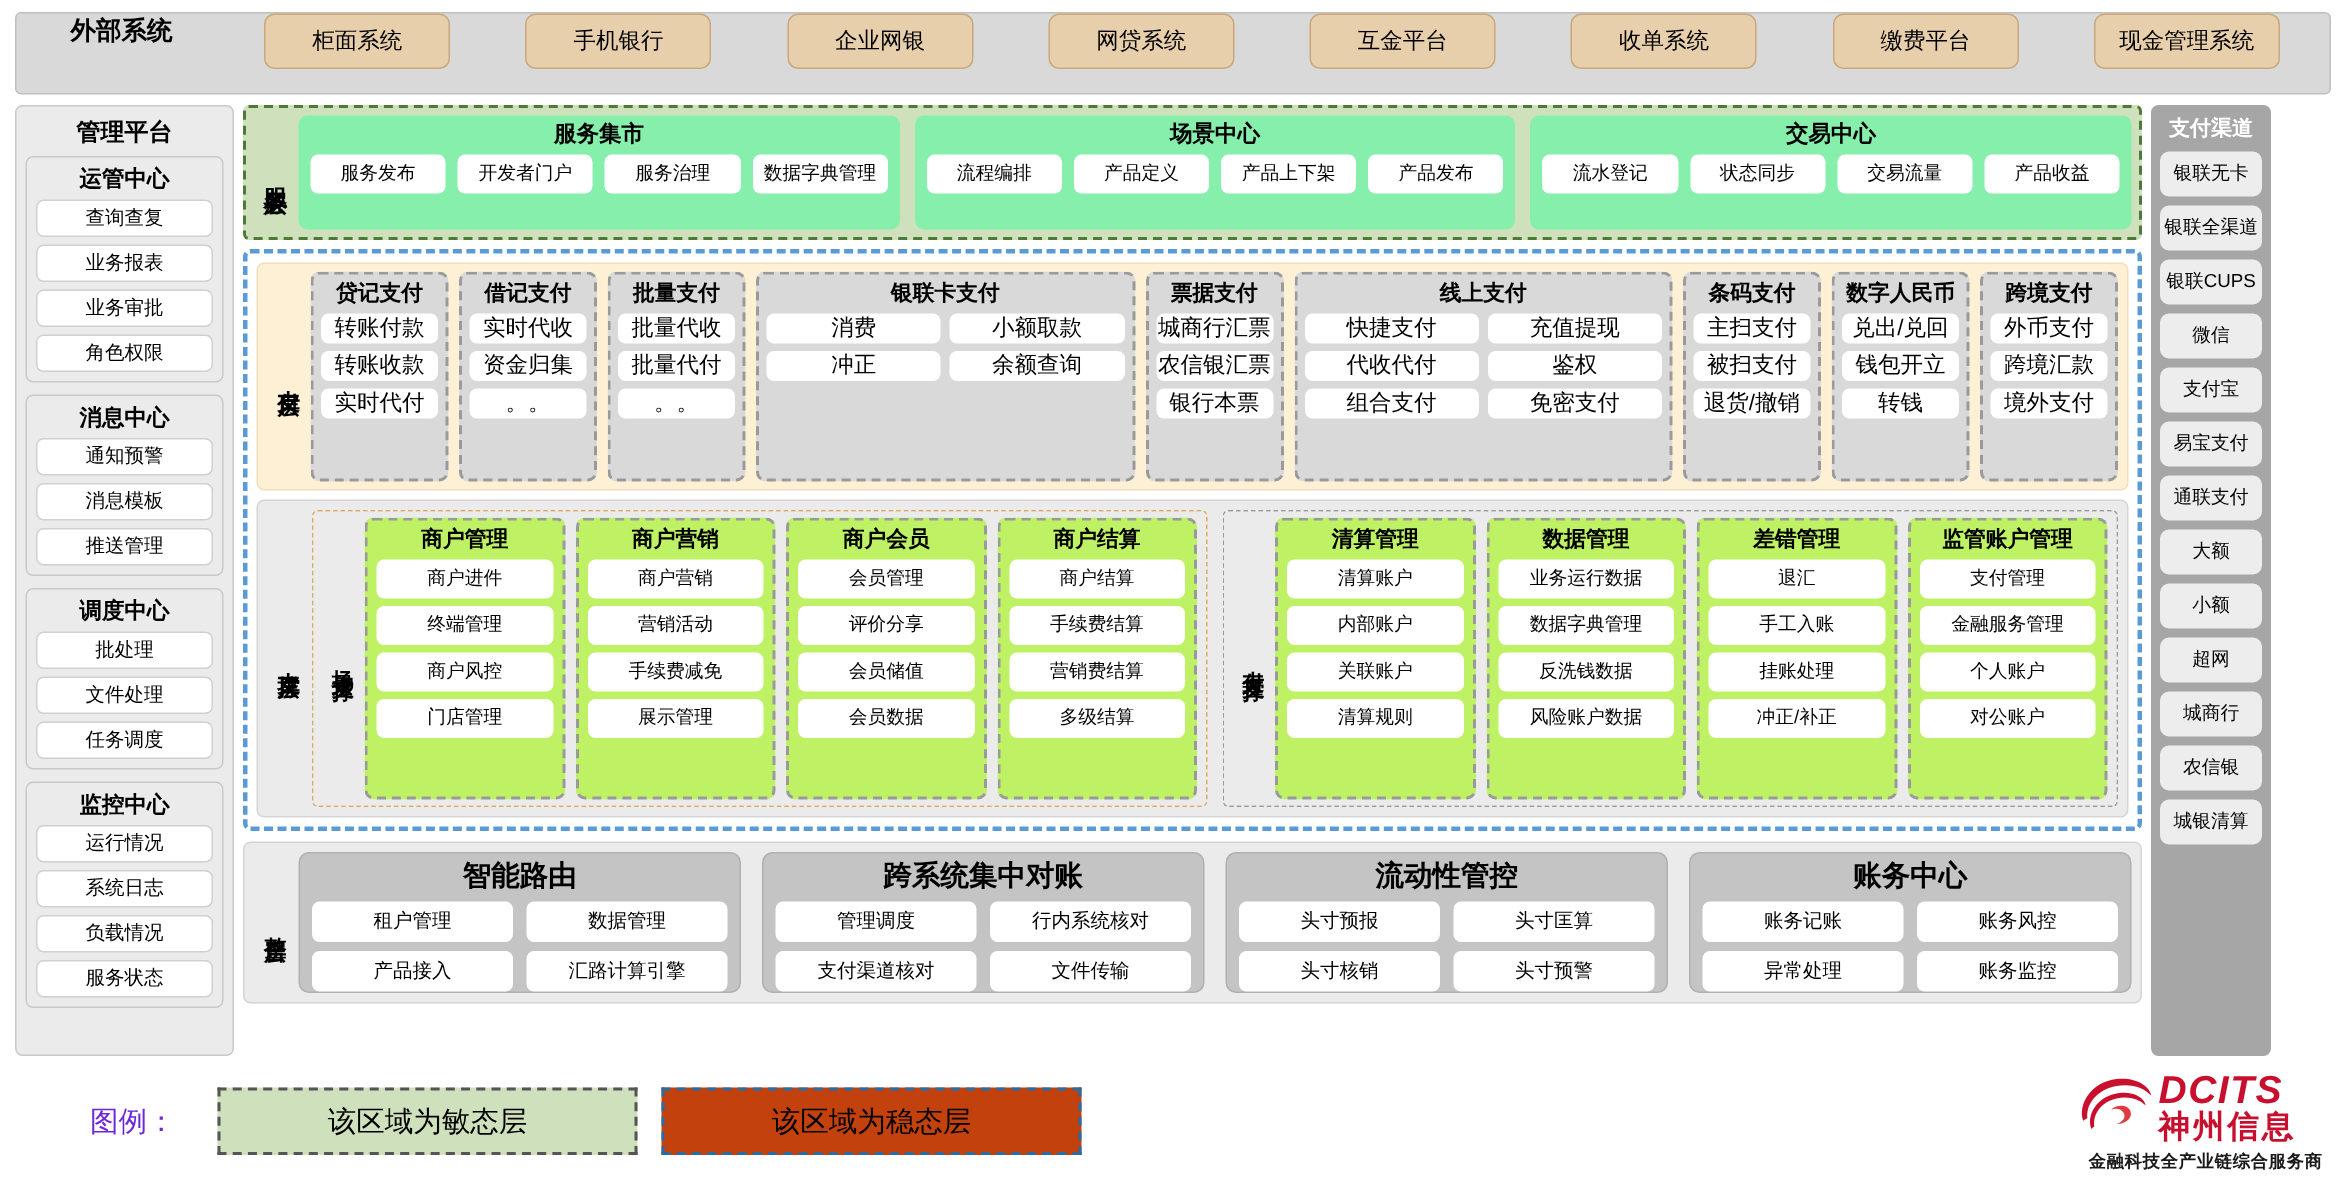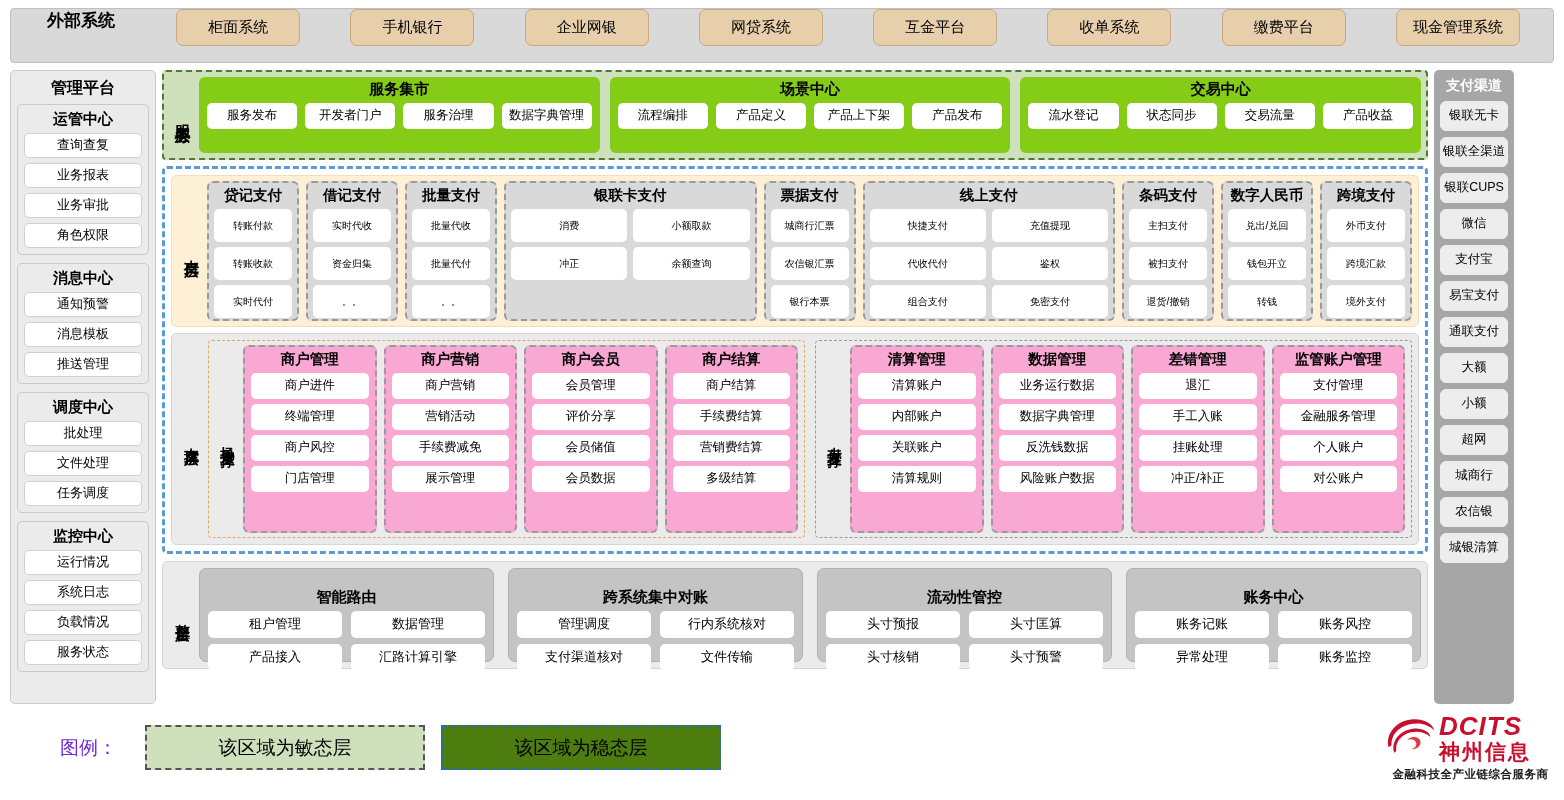--- a/index.html
+++ b/index.html
@@ -129,21 +129,21 @@
     border-radius: 4px;
     height: 90px;
     display: flex; align-items: stretch;
     box-sizing: border-box;
     padding: 5px;
   }
   #service .vlabel { width: 26px; font-size: 16px; color: #000; flex: none; }
   #service .svc-wrap { flex: 1; display: flex; gap: 10px; padding-left: 4px; }
   .svc-card {
     flex: 1;
-    background: #84cc16;
+    background: #86efac;
     border-radius: 6px;
     padding: 3px 8px 6px 8px;
     box-sizing: border-box;
     display: flex; flex-direction: column; justify-content: flex-end;
   }
   .svc-card .grp-title { margin-bottom: 4px; font-size: 15px; }
   .svc-card .row { display: flex; gap: 8px; flex: 1; }
   .svc-card .leaf { flex: 1; height: 26px; font-size: 12.5px; border: none; }
 
   
@@ -174,21 +174,21 @@
     border-radius: 6px;
     padding: 2px 5px 5px 5px;
     box-sizing: border-box;
     display: flex; flex-direction: column;
   }
   .pay-card.w1 { width: 92px; flex: none; }
   .pay-card.w2 { flex: 1; }
   .pay-card .grp-title { margin: 1px 0 4px 0; font-size: 14.5px; }
   .pay-card .prow { display: flex; gap: 6px; margin-bottom: 5px; }
   .pay-card .prow:last-child { margin-bottom: 0; }
-  .pay-card .leaf { flex: 1; height: 33px; border: none; font-size: 10px; }
+  .pay-card .leaf { flex: 1; height: 20px; border: none; font-size: 15px; }
 
   
   #supportlayer {
     margin-top: 6px;
     background: #ebebeb;
     border: 1px solid #d5d5d5;
     border-radius: 5px;
     display: flex; align-items: stretch;
     padding: 6px;
     box-sizing: border-box;
@@ -202,21 +202,21 @@
     padding: 4px 6px;
     box-sizing: border-box;
     margin-left: 4px;
   }
   .sup-zone.scene { border: 1px dashed #e0a95a; }
   .sup-zone.paysup { border: 1px dashed #9a9a9a; margin-left: 10px; }
   .sup-zone > .vlabel { width: 24px; font-size: 14.5px; flex: none; }
   .sup-cols { flex: 1; display: flex; gap: 7px; padding-left: 4px; }
   .sup-card {
     flex: 1;
-    background: #f9a8d4;
+    background: #bef264;
     border: 2px dashed #9a9a9a;
     border-radius: 6px;
     padding: 2px 6px 5px 6px;
     box-sizing: border-box;
     display: flex; flex-direction: column;
   }
   .sup-card .grp-title { margin: 1px 0 4px 0; font-size: 14.5px; }
   .sup-card .leaf { height: 26px; margin-bottom: 5px; border: none; font-size: 12.5px; }
   .sup-card .leaf:last-child { margin-bottom: 0; }
 
@@ -235,39 +235,39 @@
   #integration .int-wrap { flex: 1; display: flex; gap: 14px; padding-left: 4px; }
   .int-card {
     flex: 1;
     background: #c4c4c4;
     border: 1px solid #b0b0b0;
     border-radius: 7px;
     padding: 2px 8px 6px 8px;
     box-sizing: border-box;
     display: flex; flex-direction: column;
   }
-  .int-card .grp-title { margin: 17px 0 4px 0; font-size: 15px; }
+  .int-card .grp-title { margin: 0 0 4px 0; font-size: 19px; }
   .int-card .irow { display: flex; gap: 9px; margin-bottom: 6px; }
   .int-card .irow:last-child { margin-bottom: 0; }
   .int-card .leaf { flex: 1; height: 27px; border: none; font-size: 13px; text-align: right; }
 
   
   #legend {
     position: absolute; left: 60px; top: 725px;
     display: flex; align-items: center; gap: 16px;
   }
   #legend .lg-label { font-size: 19px; color: #6d28d9; margin-right: 12px; }
   .lg-box {
     height: 45px; width: 280px;
     display: flex; align-items: center; justify-content: center;
     font-size: 19px; color: #000;
     box-sizing: border-box;
   }
   .lg-box.agile { background: #cfe0bc; border: 2px dashed #555; }
-  .lg-box.stable { background: #4d7c0f; border: 2px dashed #2b6ca3; text-align: right; }
+  .lg-box.stable { background: #c2410c; border: 2px dashed #2b6ca3; text-align: right; }
 
   
   #logo {
     position: absolute; left: 1383px; top: 712px;
     width: 175px; height: 82px;
   }
   #logo .logo-row { display: flex; align-items: center; }
   #logo .mark { width: 56px; height: 50px; flex: none; }
   #logo .words { display: flex; flex-direction: column; line-height: 1; }
   #logo .dcits {

